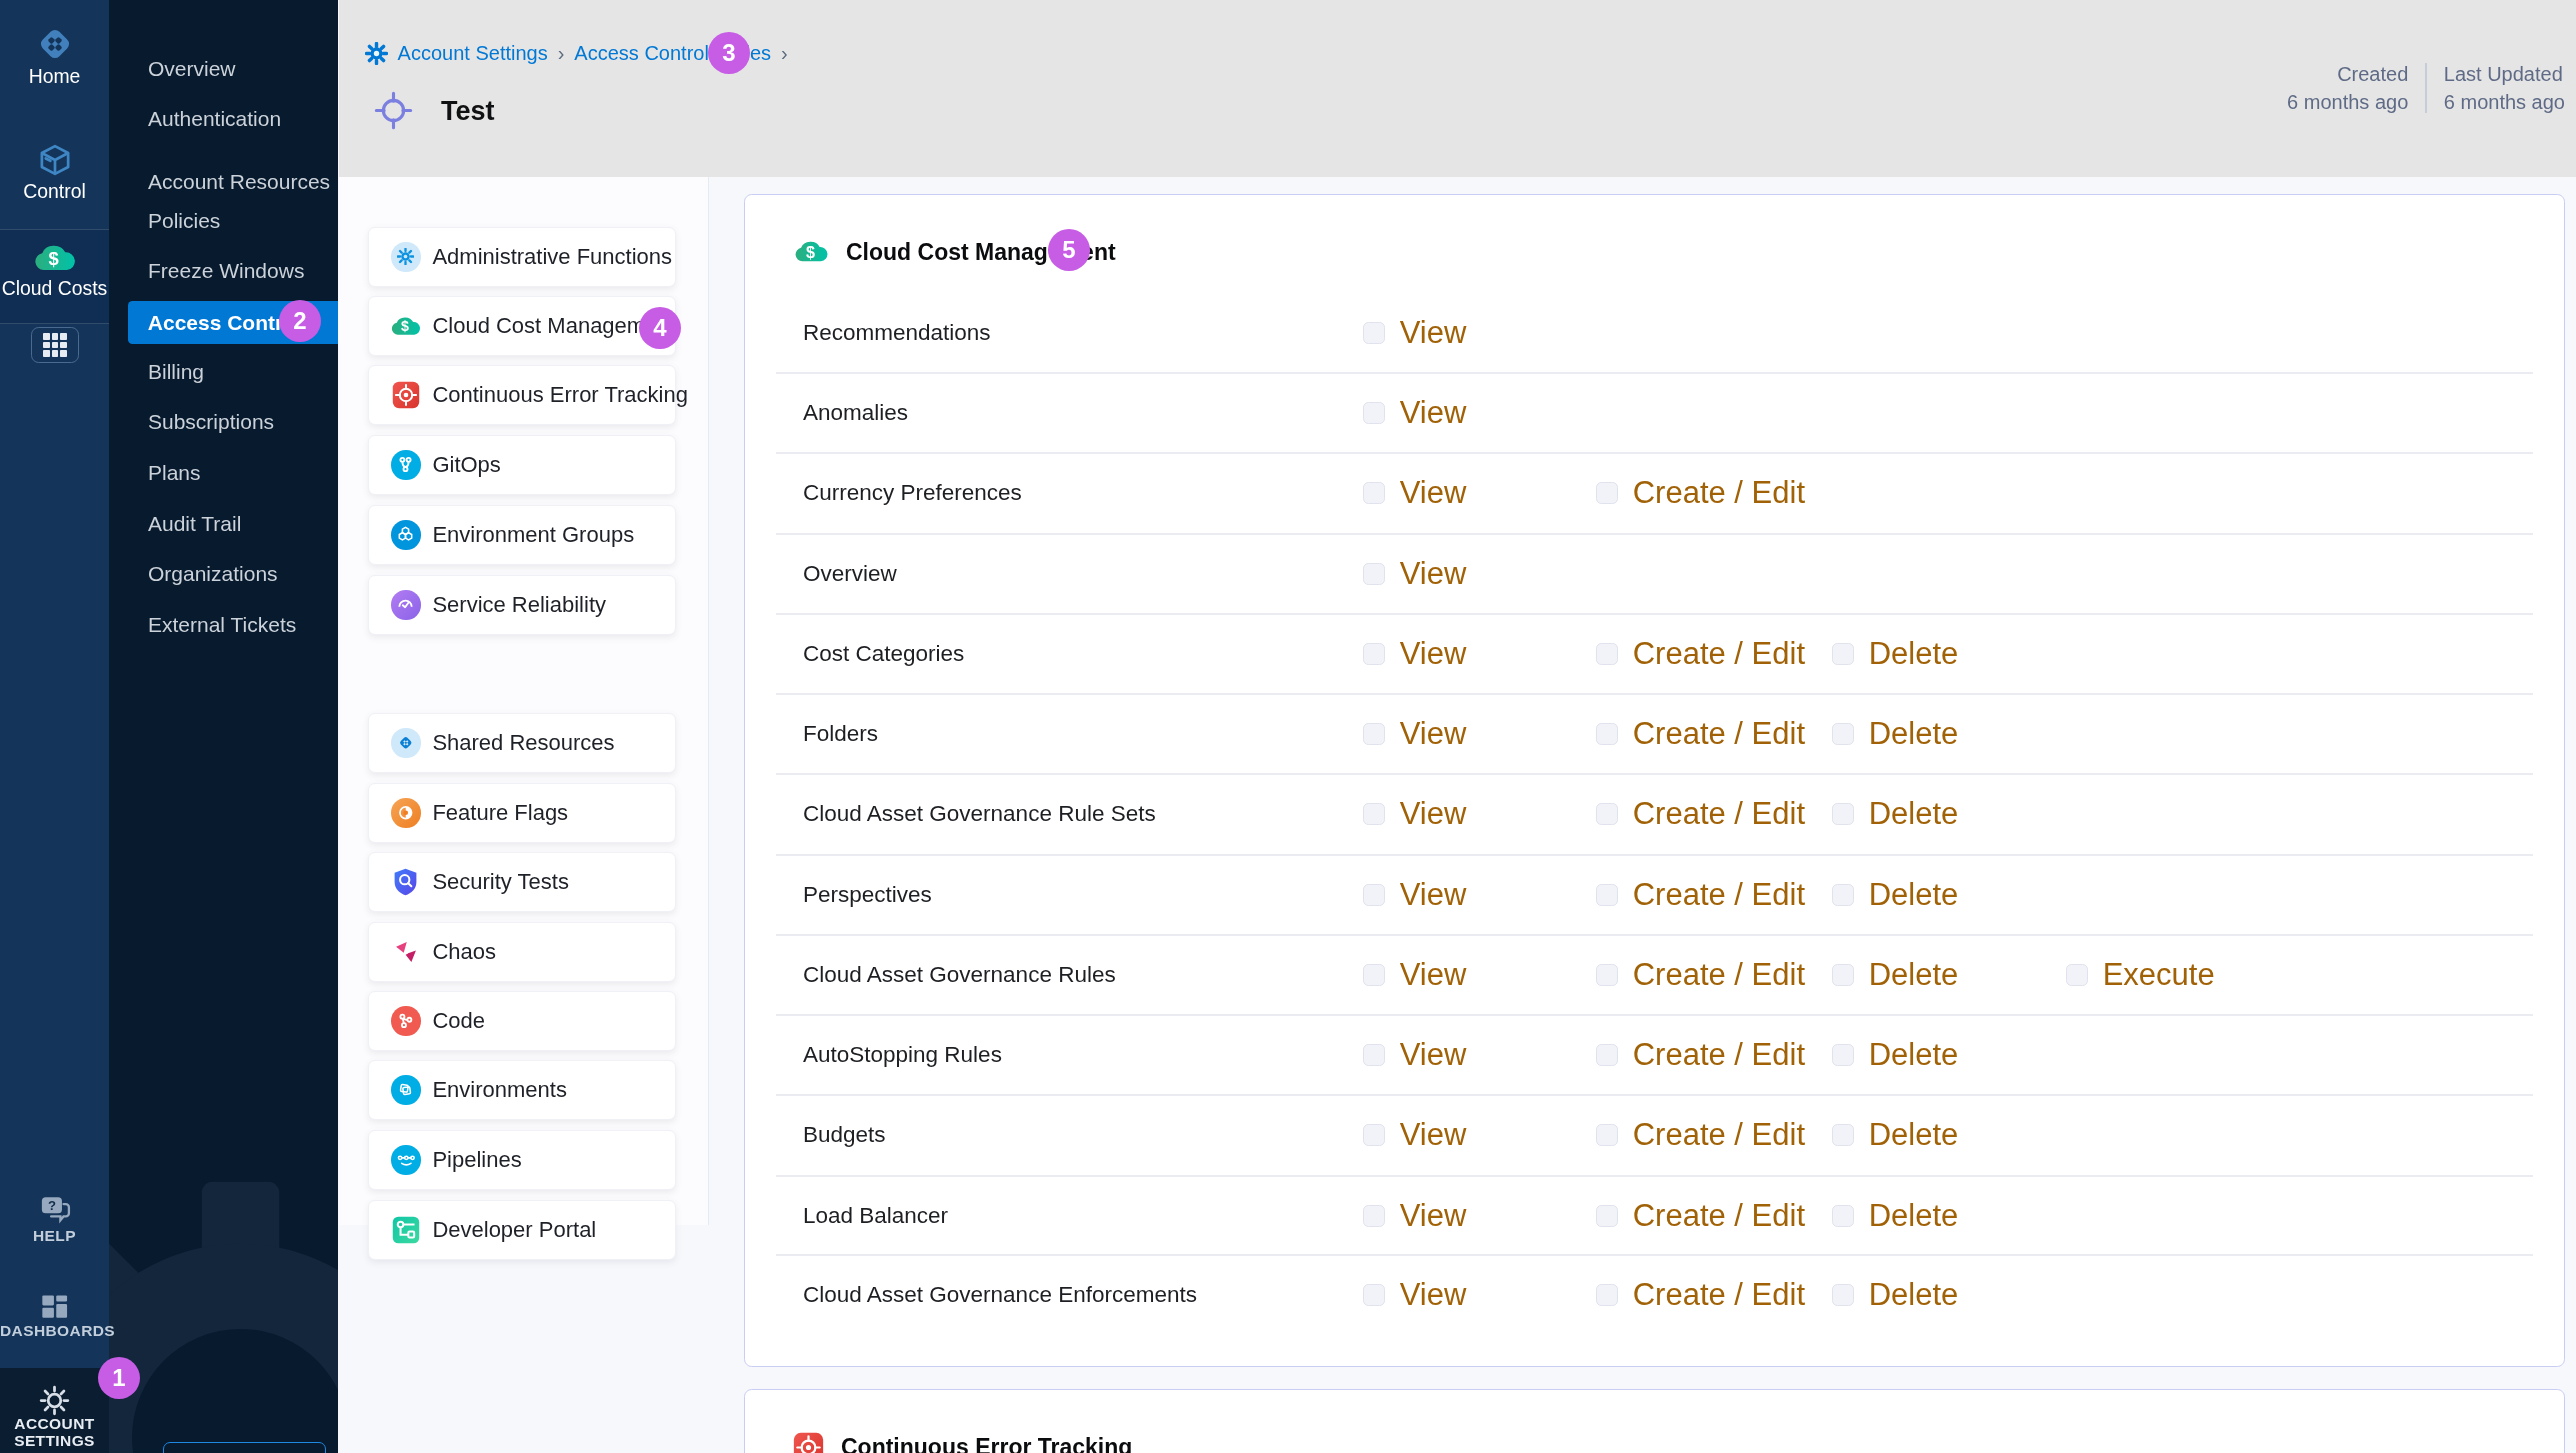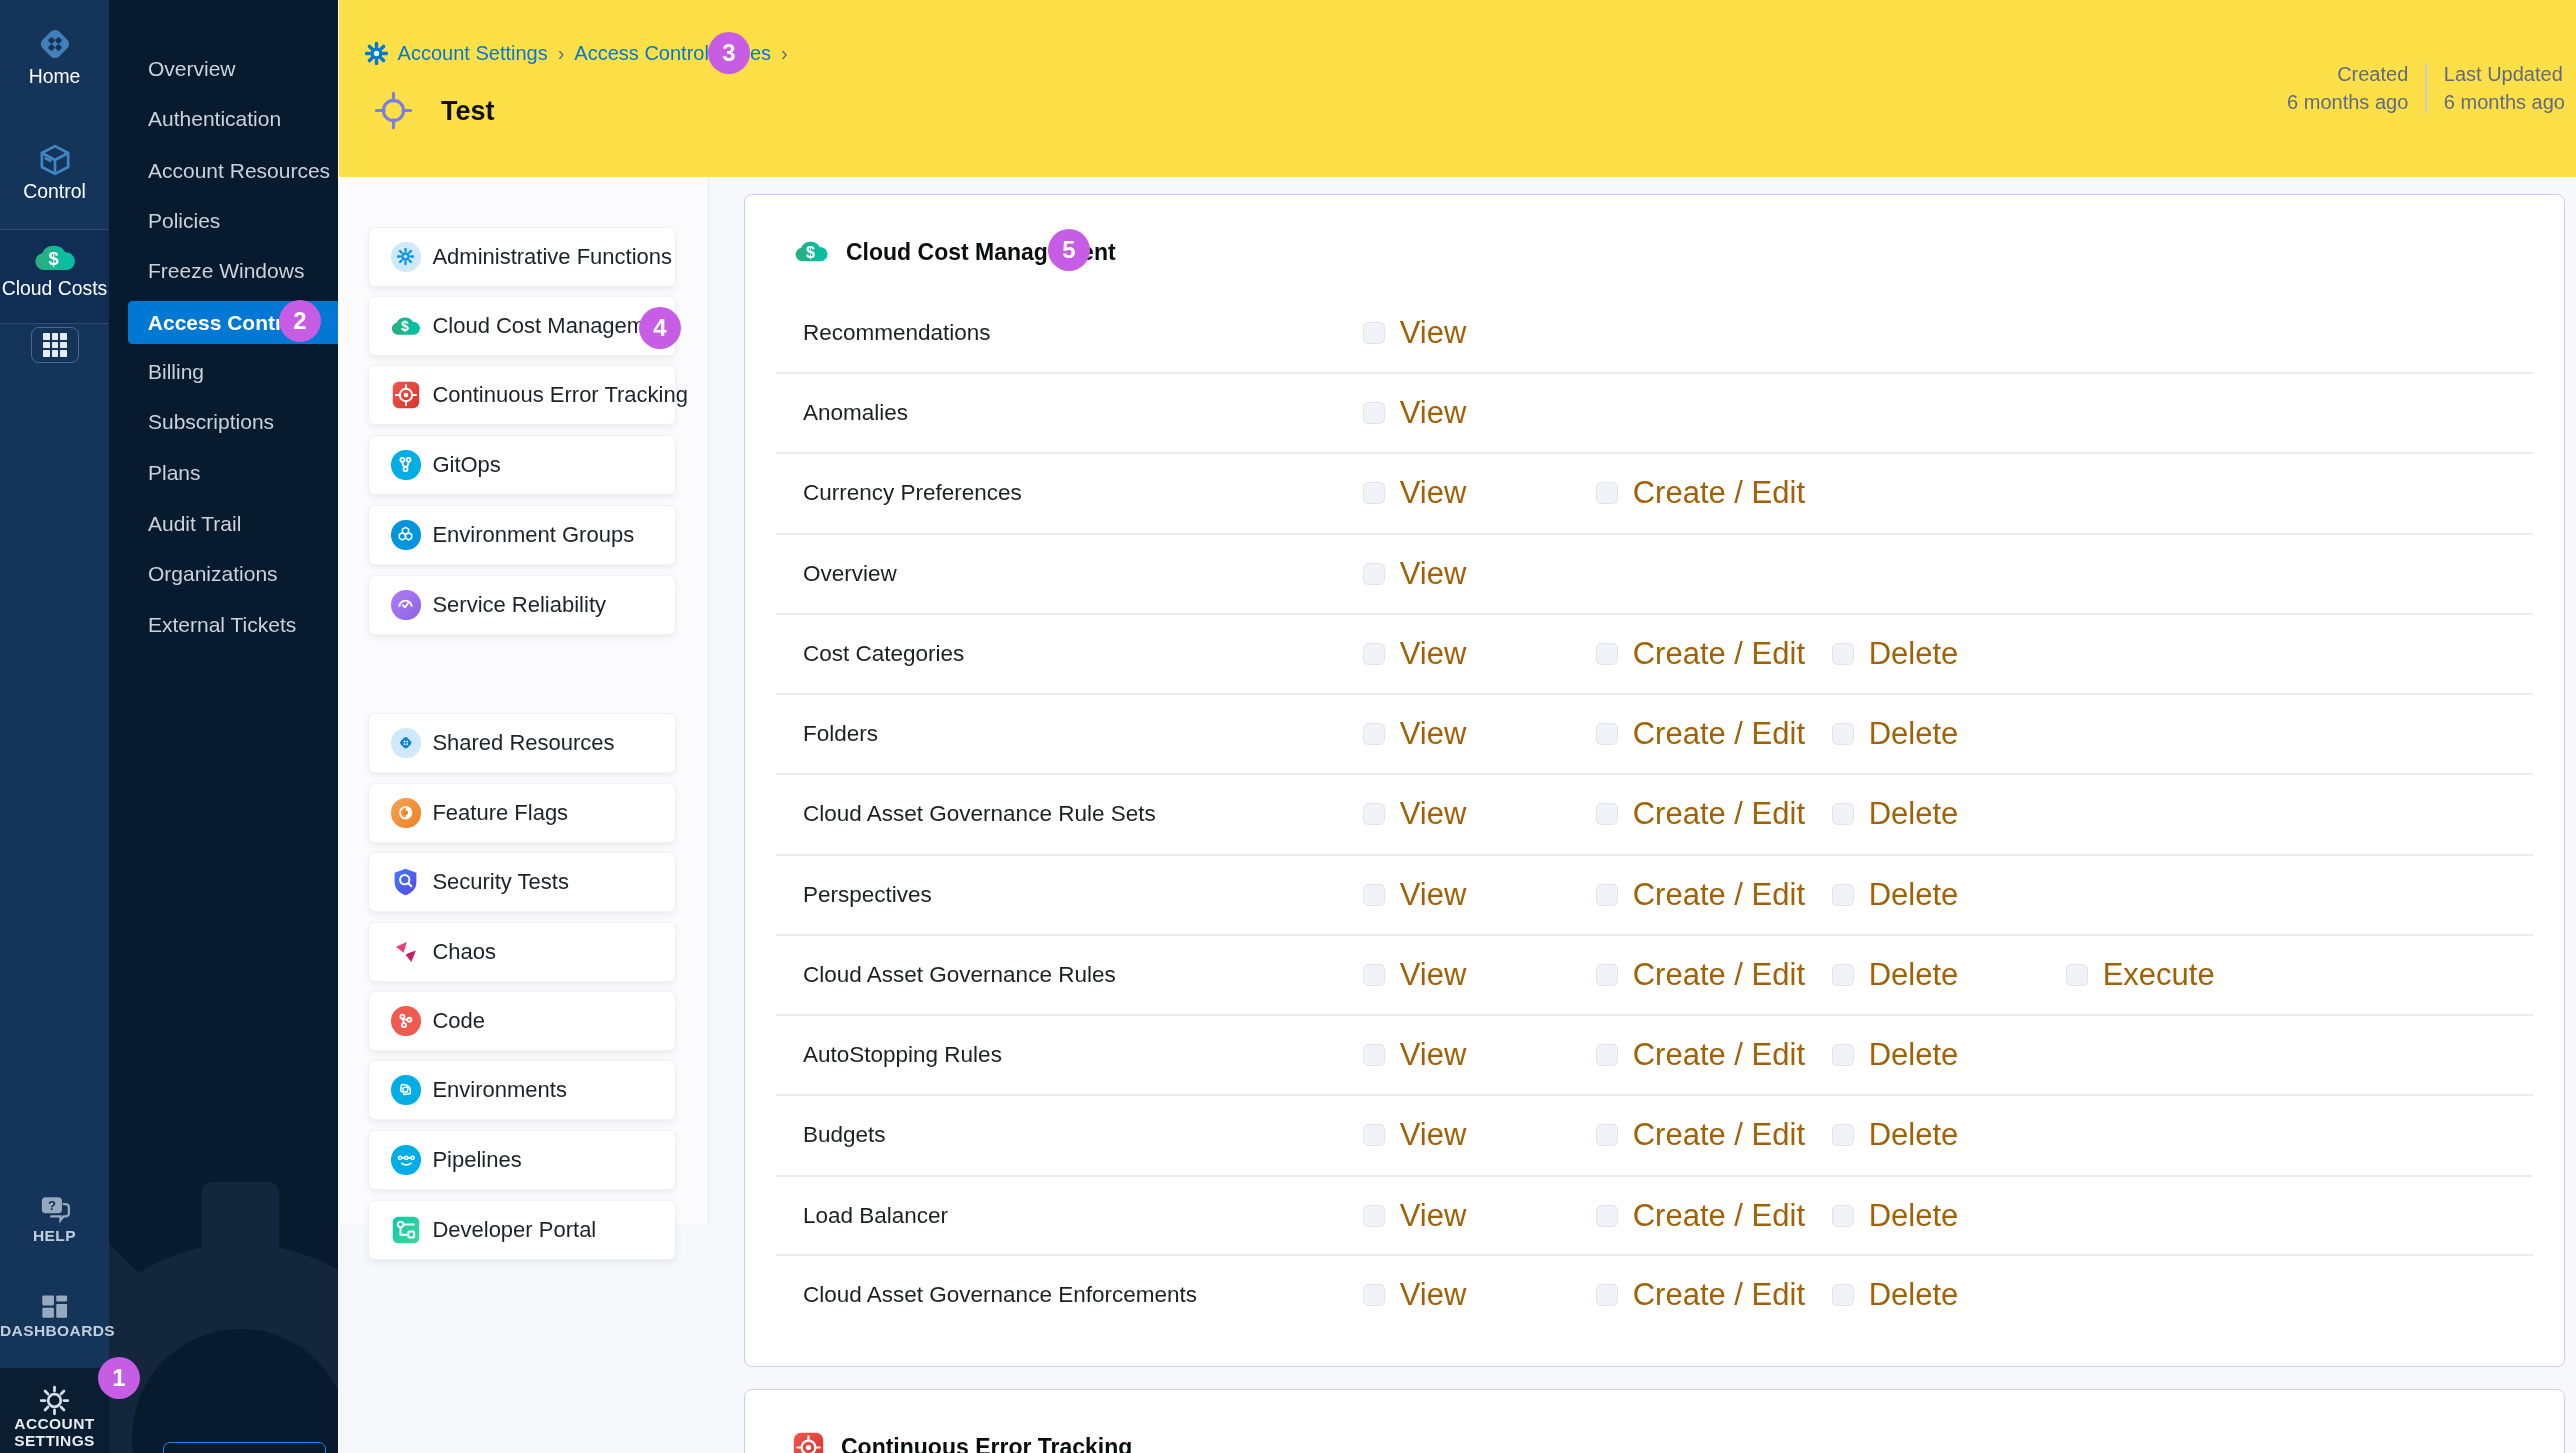--- a/index.html
+++ b/index.html
@@ -22,21 +22,21 @@
 
   
   #menu { position:absolute; left:109px; top:0; width:229px; height:1454px; background:#081A2D; z-index:20; overflow:hidden; }
   .menu-item { position:absolute; left:39px; right:7.7px; height:42px; line-height:42px; font-size:21px; color:#CBD2DA; cursor:pointer; }
   .menu-sel { position:absolute; left:19.4px; right:0; top:301px; height:43px; background:#0278D5; border-radius:4.6px 0 0 4.6px; }
   .menu-sel span { position:absolute; left:19.4px; height:43px; line-height:43px; font-size:21px; font-weight:bold; color:#FFFFFF; }
   .wm { position:absolute; left:-132px; top:1174px; }
   .newnav-box { position:absolute; left:54px; top:1442px; width:163px; height:31px; border:1.5px solid #1E88E3; border-radius:7px; }
 
   
-  #header { position:absolute; left:339px; top:0; width:2237px; height:177px; background:#fde047; z-index:10; }
+  #header { position:absolute; left:339px; top:0; width:2237px; height:177px; background:#e5e5e5; z-index:10; }
   .crumbs { position:absolute; left:25.6px; top:40px; height:26px; display:flex; align-items:center; gap:10px; }
   .crumb-link { font-size:20px; color:#0278D5; cursor:pointer; }
   .crumb-sep { font-size:20px; color:#5C6B80; }
   .page-title { position:absolute; left:102px; top:93px; height:36px; line-height:36px; font-size:27px; font-weight:600; color:#101113; }
   .meta { position:absolute; right:11px; top:60px; display:flex; align-items:center; }
   .meta-block { font-size:20px; color:#5F6B86; line-height:28px; }
   .meta-div { width:1.5px; height:50px; background:#C7CCDA; margin:0 17px; }
 
   
   #catcol { position:absolute; left:339px; top:177px; width:370px; height:1048px; background:#FCFCFE; border-right:1.5px solid #E8EAF1; z-index:5; }
@@ -163,21 +163,21 @@
           <rect x="80" y="500" width="120" height="100" rx="14" transform="rotate(-45 140 550)"></rect>
           <rect x="480" y="500" width="120" height="100" rx="14" transform="rotate(45 540 550)"></rect>
           <circle cx="340" cy="340" r="250"></circle>
         </g>
         <circle cx="340" cy="340" r="140" fill="#081A2D"></circle>
       </g>
     </svg>
 
     <div class="menu-item" style="top:48px">Overview</div>
     <div class="menu-item" style="top:98px">Authentication</div>
-    <div class="menu-item" style="top:150px">Account Resources</div>
+    <div class="menu-item" style="top:161px">Account Resources</div>
     <div class="menu-item" style="top:200px">Policies</div>
     <div class="menu-item" style="top:250px">Freeze Windows</div>
     <div class="menu-sel">
       <span>Access Control</span>
     </div>
     <div class="menu-item" style="top:351px">Billing</div>
     <div class="menu-item" style="top:401px">Subscriptions</div>
     <div class="menu-item" style="top:452px">Plans</div>
     <div class="menu-item" style="top:503px">Audit Trail</div>
     <div class="menu-item" style="top:553px">Organizations</div>

